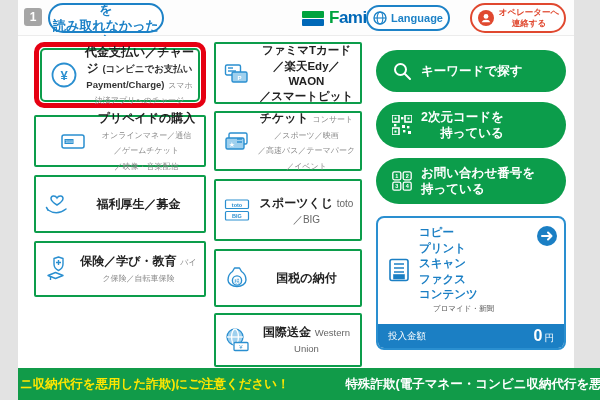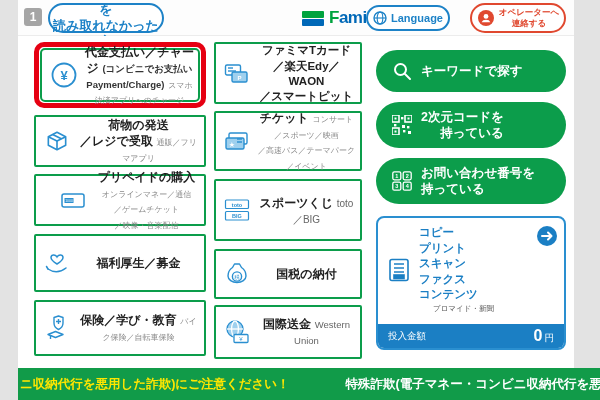--- a/index.html
+++ b/index.html
@@ -117,35 +117,20 @@
           </span>
           <span class="mtext">
             <span class="mtitle">代金支払い／チャージ</span>
             <span class="mnote">(コンビニでお支払い
 Payment/Charge)</span>
             <span class="msub">スマホ決済アプリへのチャージ</span>
           </span>
         </button>
       </div>
 
-      <button class="mbtn" style="margin-top:7px; height:52px;">
-        <span class="micon">
-          <svg width="26" height="26" viewBox="0 0 24 24" fill="none" stroke="#2a8fd0" stroke-width="1.5" stroke-linejoin="round">
-              <path d="M4 8 12 4 20 8 20 16 12 20 4 16 Z"></path>
-              <path d="M4 8 12 12 20 8"></path>
-              <path d="M12 12 12 20"></path>
-              <path d="M8 6 16 10"></path>
-            </svg>
-        </span>
-        <span class="mtext">
-          <span class="mtitle">荷物の発送
-／レジで受取</span>
-          <span class="msub">通販／フリマアプリ</span>
-        </span>
-      </button>
 
       <button class="mbtn" style="margin-top:7px; height:52px;padding-left:24px;">
         <span class="micon">
           <svg width="26" height="26" viewBox="0 0 26 26" fill="none" stroke="#2a8fd0" stroke-width="1.5">
               <rect x="2" y="7" width="22" height="13" rx="2"></rect>
               <rect x="4.5" y="11" width="9" height="5" fill="#2a8fd0" stroke="none"></rect>
               <text x="9" y="15" font-size="3.4" fill="#fff" text-anchor="middle" stroke="none">1000</text>
             </svg>
         </span>
         <span class="mtext">
@@ -229,21 +214,21 @@
               <rect x="1.5" y="14.5" width="23" height="8.5" rx="1"></rect>
               <text x="13" y="21" font-size="5.5" fill="#2a8fd0" text-anchor="middle" stroke="none" font-weight="bold">BIG</text>
             </svg>
         </span>
         <span class="mtext">
           <span class="mtitle">スポーツくじ</span>
           <span class="msub" style="font-size:10px; color:#666;">toto／BIG</span>
         </span>
       </button>
 
-      <button class="mbtn" style="margin-top:8px; height:50px;">
+      <button class="mbtn" style="margin-top:8px; height:58px;">
         <span class="micon">
           <svg width="26" height="26" viewBox="0 0 26 26" fill="none" stroke="#2a8fd0" stroke-width="1.4" stroke-linejoin="round">
               <path d="M10.5 3 h5 l2 3.5 c3 2 4.5 5 4.5 8.5 a9 6.5 0 0 1 -18 0 c0-3.5 1.5-6.5 4.5-8.5 z"></path>
               <circle cx="13" cy="15.5" r="4.6"></circle>
               <text x="13" y="18" font-size="5.5" fill="#2a8fd0" text-anchor="middle" stroke="none">税</text>
             </svg>
         </span>
         <span class="mtext">
           <span class="mtitle">国税の納付</span>
         </span>

